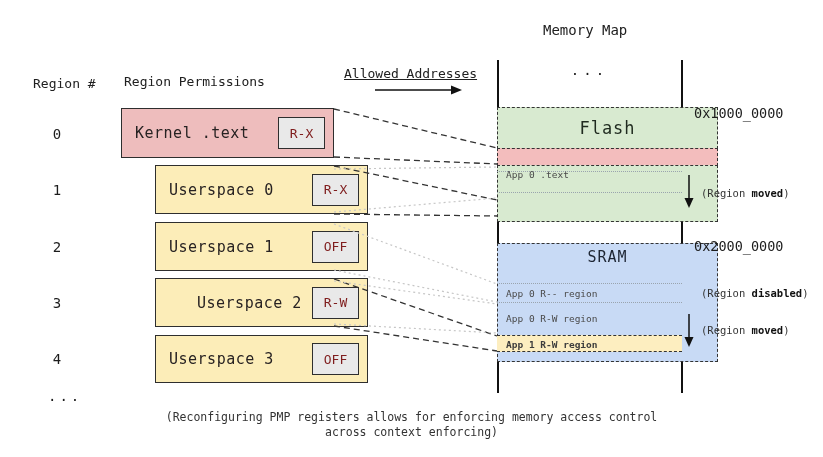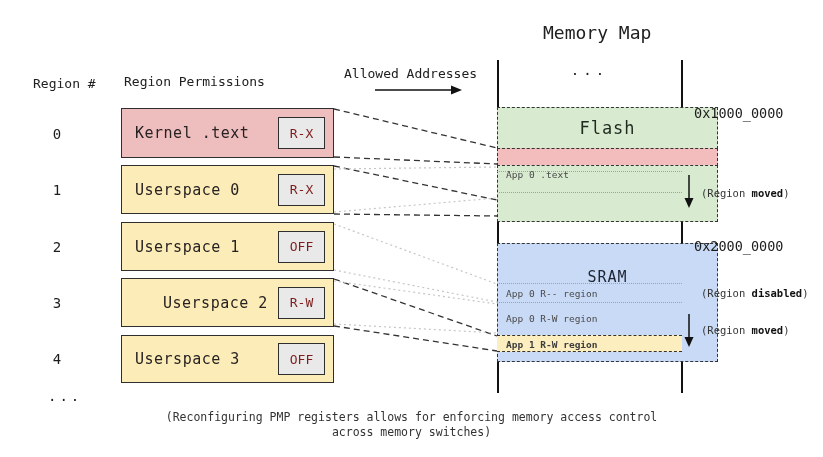--- a/index.html
+++ b/index.html
@@ -2,45 +2,45 @@
 <html><head>
 <meta charset="utf-8">
 <style>
   * { margin:0; padding:0; box-sizing:border-box; }
   body { background:#fff; font-family:"DejaVu Sans Mono","Liberation Mono",monospace; }
   .canvas { position:relative; width:823px; height:457px; background:#ffffff; overflow:hidden; color:#222; }
 
   .hdr { position:absolute; font-size:13px; color:#202020; white-space:nowrap; }
   .hdr-region { left:33px; top:76px; }
   .hdr-perms  { left:124px; top:74px; }
-  .hdr-allowed{ left:344px; top:66px; }
-  .hdr-memmap { left:543px; top:22px; font-size:18px;text-align:right; }
+  .hdr-allowed{ left:344px; top:66px;text-decoration:underline; }
+  .hdr-memmap { left:543px; top:22px; font-size:14px;text-align:right; }
 
   
   .row-num { position:absolute; left:38px; width:38px; text-align:center; font-size:14px; color:#1c1c1c; }
   .pbox { position:absolute; left:121px; width:213px; height:50px; border:1.6px solid #2e2e2e;
           display:flex; align-items:center; }
   .pbox .lbl { font-size:15px; margin-left:13px; color:#272222; letter-spacing:.5px; white-space:nowrap; }
   .pbox .badge { position:absolute; right:8px; top:50%; transform:translateY(-50%);
           width:47px; height:32px; background:#e9e9e9; border:1.5px solid #2e2e2e;
           font-size:13px; display:flex; align-items:center; justify-content:center; color:#7f1d1d; }
   .pink   { background:#eebdbd; }
-  .yellow { background:#fcedb8; }
+  .yellow { background:#fcedb8;margin-left:34px; }
   .ellipsis { position:absolute; font-size:14px; letter-spacing:3px; color:#1c1c1c; }
 
   
   .vline { position:absolute; top:60px; width:1.6px; height:333px; background:#111; }
   .mm-ellipsis { left:497px; width:185px; top:62px; text-align:center; letter-spacing:4px; }
   .mregion { position:absolute; left:497px; width:221px; border:1.4px dashed #333; }
   .mm-flash { top:107px; height:42px; background:#d8ead0; display:flex; align-items:center; justify-content:center; }
   .mm-flash .t { font-size:17px; color:#1f2a1f; letter-spacing:1px; }
   .mm-red   { top:148px; height:18px; background:#f3bdbd; }
   .mm-green { top:165px; height:57px; background:#d8ead0; }
   .mm-sram  { top:243px; height:119px; background:#c8daf5; }
-  .mm-sram .t { display:block; text-align:center; margin-top:24px; font-size:15px; color:#1d2533; letter-spacing:1px; }
+  .mm-sram .t { display:block; text-align:center; margin-top:4px; font-size:15px; color:#1d2533; letter-spacing:1px; }
   .strip { position:absolute; left:497px; width:185px; height:17px; background:#fdeec0;
            border-top:1.4px dashed #333; border-bottom:1.4px dashed #333; }
   .strip .s-lbl { font-weight:bold; }
   .s-lbl { position:absolute; left:9px; top:3px; font-size:9.5px; color:#3c3c3c; white-space:nowrap; }
   .dotline { position:absolute; left:497px; width:185px; border-top:1px dotted #9aa4ae; }
   .inlbl { position:absolute; left:506px; font-size:9.5px; color:#4a4a4a; white-space:nowrap; }
 
   .addr { position:absolute; left:694px; font-size:13.5px; color:#1c1c1c; white-space:nowrap; }
   .note { position:absolute; left:701px; font-size:10.5px; color:#333; white-space:nowrap; }
   .note b { color:#111; }
@@ -114,21 +114,21 @@
 
   <div class="addr" style="top:105px;text-align:right;">0x1000_0000</div>
   <div class="addr" style="top:238px;">0x2000_0000</div>
 
   <div class="note" style="top:187px;"><span>(Region </span><b>moved</b><span>)</span></div>
   <div class="note" style="top:287px;"><span>(Region </span><b>disabled</b><span>)</span></div>
   <div class="note" style="top:324px;"><span>(Region </span><b>moved</b><span>)</span></div>
 
   <div class="caption">
     <div>(Reconfiguring PMP registers allows for enforcing memory access control</div>
-    <div>across memory switches)</div>
+    <div>across context enforcing)</div>
   </div>
 
   <svg class="overlay" width="823" height="457">
 
     <g>
       <line x1="375" y1="90" x2="454" y2="90" stroke="#111" stroke-width="1.6"></line>
       <polygon points="462,90 451,85.5 451,94.5" fill="#111"></polygon>
     </g>
 
     <g stroke="#333" stroke-width="1.3" stroke-dasharray="6,4">

